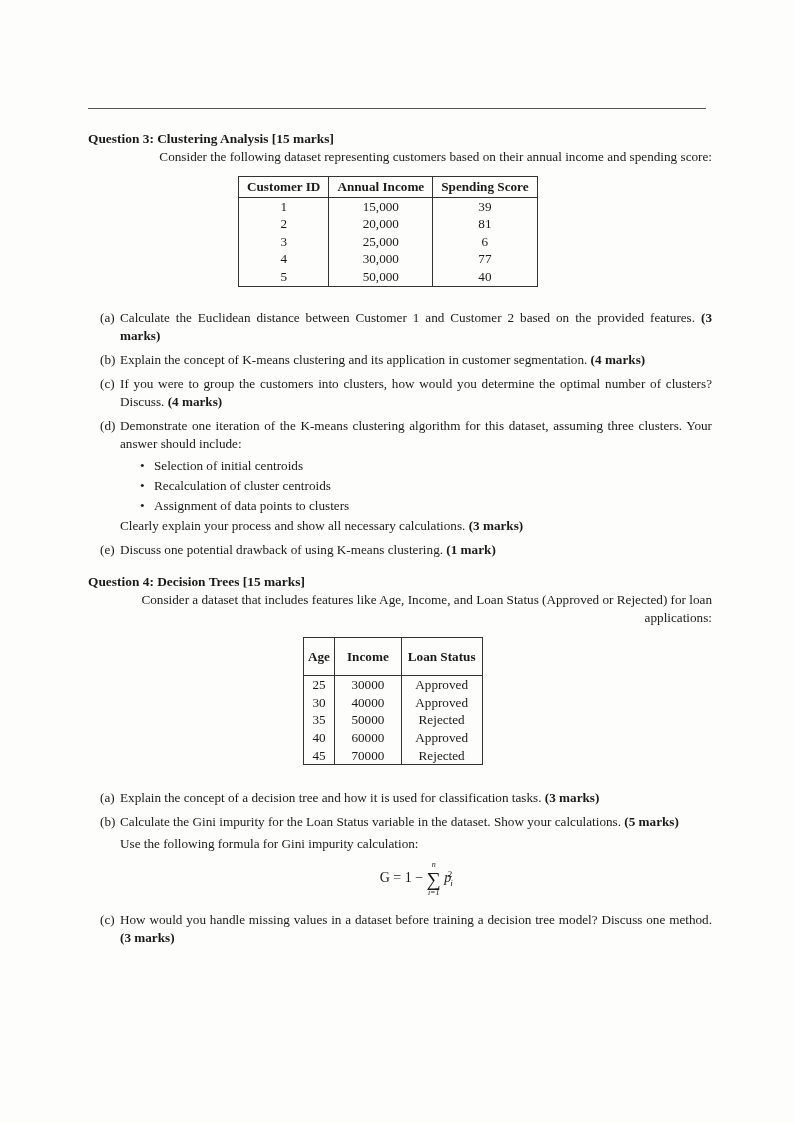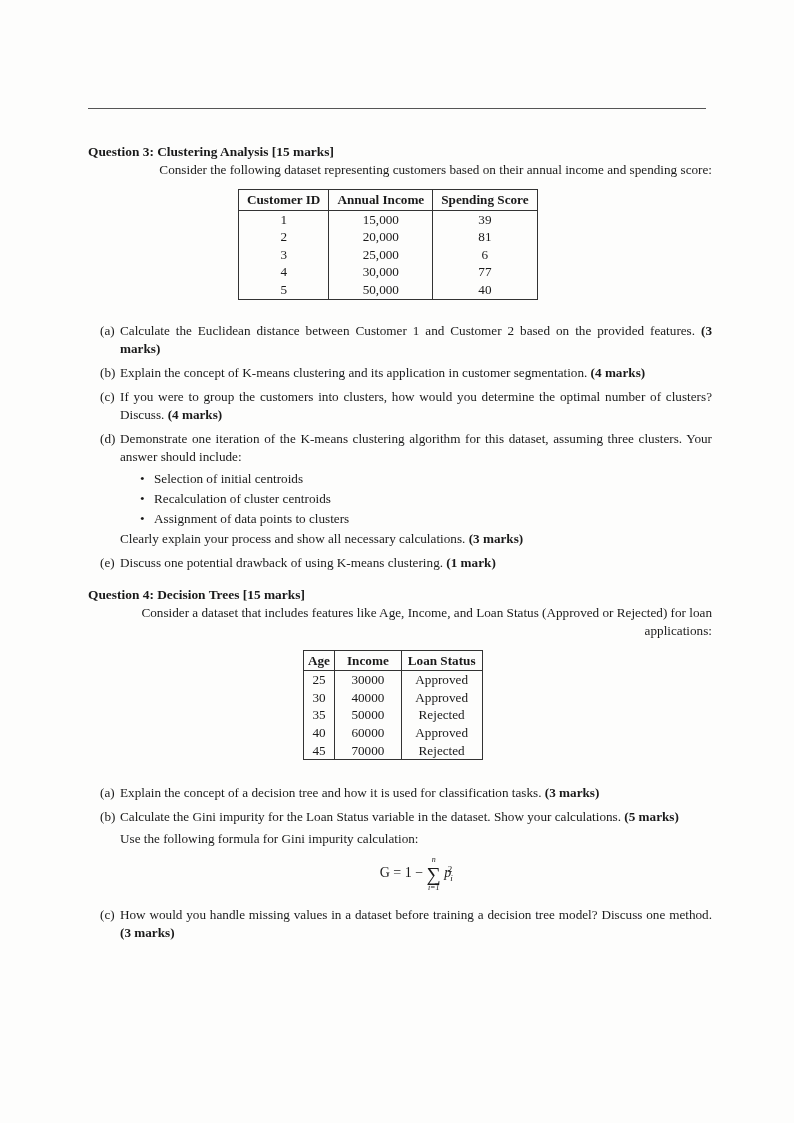--- a/index.html
+++ b/index.html
@@ -1,21 +1,21 @@
 <!DOCTYPE html>
 <html><head>
 <meta charset="utf-8">
 <style>
   html, body { margin:0; padding:0; }
   body {
     width:794px; height:1123px; background:#fdfdfc; position:relative; overflow:hidden;
     font-family:"Liberation Serif", "DejaVu Serif", serif; color:#1a1a1a;
   }
   .rule { position:absolute; left:88px; width:618px; top:108px; height:1px; background:#555; }
-  .page { position:absolute; left:88px; top:143px; width:624px; font-size:13.2px; line-height:18px; }
+  .page { position:absolute; left:88px; top:130px; width:624px; font-size:13.2px; line-height:18px; }
   .qtitle { font-weight:bold; font-size:13.4px; }
   .intro { padding-left:16px;text-align:right; }
   table.dt { border-collapse:collapse; margin:0 auto; font-size:13.2px; line-height:17.6px;border-radius:14px; }
   table.dt th { font-weight:bold; border-bottom:1px solid #333; padding:1px 8px; }
   table.dt td { text-align:center; padding:0 8px; }
   table.dt th, table.dt td { border-left:1px solid #333; border-right:1px solid #333; }
   table.dt { border:1px solid #333; }
   .parts { margin:0; padding:0; list-style:none; }
   .part { position:relative; padding-left:32px; margin-bottom:6px; text-align:justify; }
   .part .lbl { position:absolute; left:12px; top:0; }
@@ -116,21 +116,21 @@
 
   <div class="qtitle">Question 4: Decision Trees [15 marks]</div>
   <div class="intro">Consider a dataset that includes features like Age, Income, and Loan Status (Approved or Rejected) for loan applications:</div>
 
   <div style="height:10px"></div>
   <table class="dt" style="margin-left:215px;">
     <thead>
       <tr>
         <th style="padding:1px 4px">Age</th>
         <th style="padding:1px 12px">Income</th>
-        <th style="padding:1px 6px">Loan Status</th>
+        <th style="padding:10px 6px">Loan Status</th>
       </tr>
     </thead>
     <tbody>
       <tr>
         <td>25</td>
         <td>30000</td>
         <td>Approved</td>
       </tr>
       <tr>
         <td>30</td>

